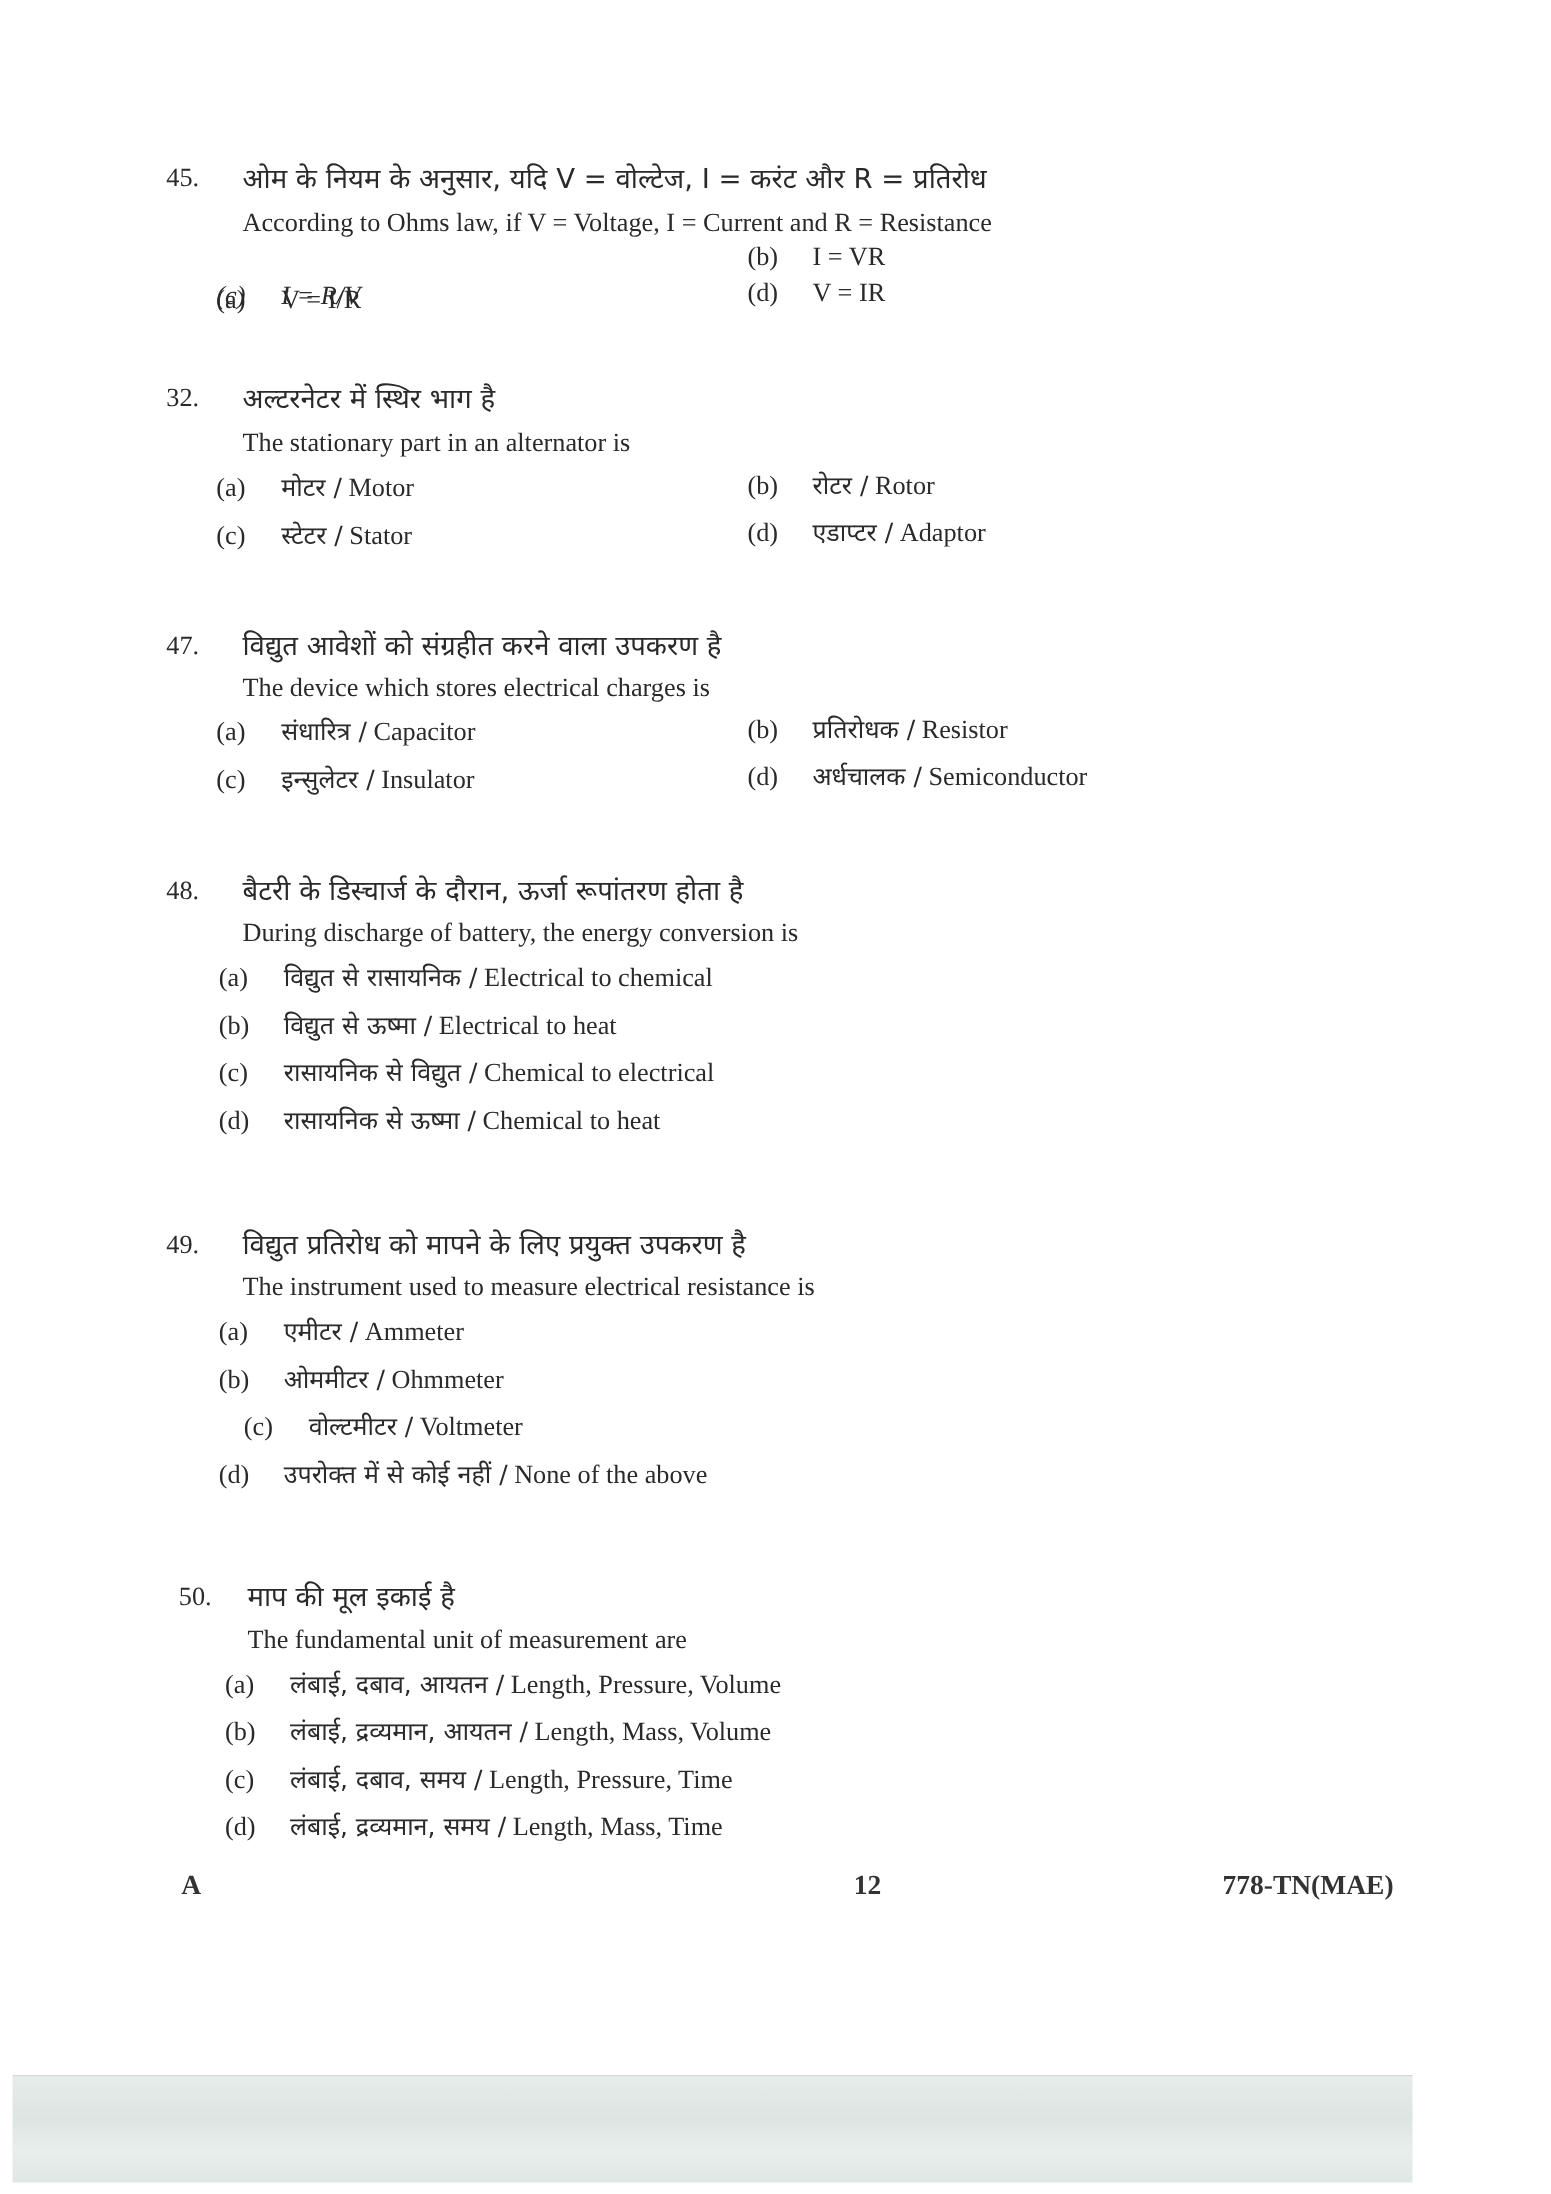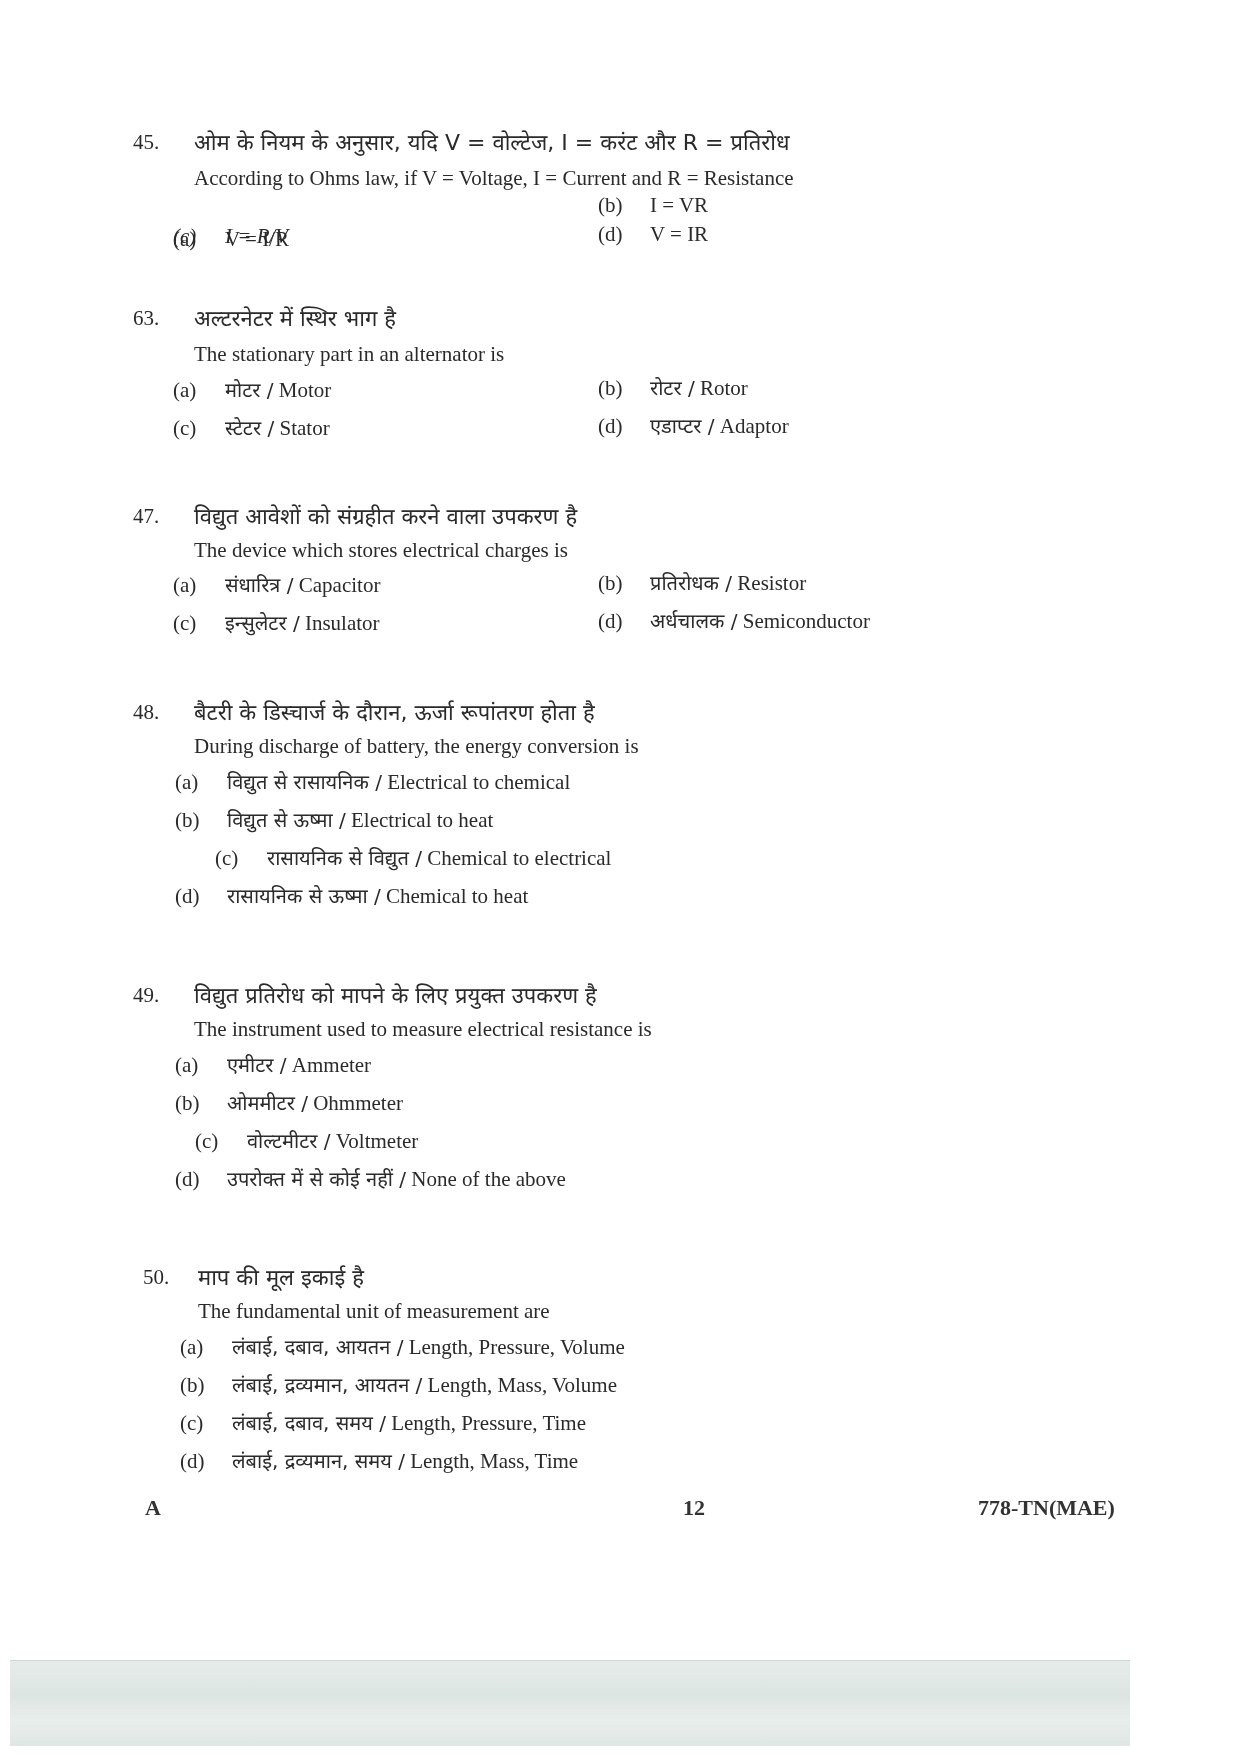--- a/index.html
+++ b/index.html
@@ -33,21 +33,21 @@
     <span class="qnum">45.</span>
     <span class="hi">ओम के नियम के अनुसार, यदि V = वोल्टेज, I = करंट और R = प्रतिरोध</span>
     <span class="en" style="top:36px;">According to Ohms law, if V = Voltage, I = Current and R = Resistance</span>
     <div class="opt" style="left:40px;top:65px;margin-top:32px;"><span class="lab">(a)</span><span>V = I/R</span></div>
     <div class="opt" style="left:465px;top:63px;"><span class="lab">(b)</span><span>I = VR</span></div>
     <div class="opt" style="left:40px;top:94px;font-style:italic;"><span class="lab">(c)</span><span>I = R/V</span></div>
     <div class="opt" style="left:465px;top:92px;"><span class="lab">(d)</span><span>V = IR</span></div>
   </div>
 
   <div class="q" style="top:306px;">
-    <span class="qnum">63.</span>
+    <span class="qnum">32.</span>
     <span class="hi">अल्टरनेटर में स्थिर भाग है</span>
     <span class="en" style="top:36px;">The stationary part in an alternator is</span>
     <div class="opt" style="left:40px;top:70px;"><span class="lab">(a)</span><span class="hit">मोटर /</span> <span>Motor</span></div>
     <div class="opt" style="left:465px;top:68px;"><span class="lab">(b)</span><span class="hit">रोटर /</span> <span>Rotor</span></div>
     <div class="opt" style="left:40px;top:108px;"><span class="lab">(c)</span><span class="hit">स्टेटर /</span> <span>Stator</span></div>
     <div class="opt" style="left:465px;top:106px;"><span class="lab">(d)</span><span class="hit">एडाप्टर /</span> <span>Adaptor</span></div>
   </div>
 
   <div class="q" style="top:504px;">
     <span class="qnum">47.</span>
@@ -58,21 +58,21 @@
     <div class="opt" style="left:40px;top:105px;"><span class="lab">(c)</span><span class="hit">इन्सुलेटर /</span> <span>Insulator</span></div>
     <div class="opt" style="left:465px;top:103px;"><span class="lab">(d)</span><span class="hit">अर्धचालक /</span> <span>Semiconductor</span></div>
   </div>
 
   <div class="q" style="top:700px;">
     <span class="qnum">48.</span>
     <span class="hi">बैटरी के डिस्चार्ज के दौरान, ऊर्जा रूपांतरण होता है</span>
     <span class="en" style="top:34px;">During discharge of battery, the energy conversion is</span>
     <div class="opt" style="left:42px;top:68px;"><span class="lab">(a)</span><span class="hit">विद्युत से रासायनिक /</span> <span>Electrical to chemical</span></div>
     <div class="opt" style="left:42px;top:106px;"><span class="lab">(b)</span><span class="hit">विद्युत से ऊष्मा /</span> <span>Electrical to heat</span></div>
-    <div class="opt" style="left:42px;top:144px;margin-left:40px;"><span class="lab">(c)</span><span class="hit">रासायनिक से विद्युत /</span> <span>Chemical to electrical</span></div>
+    <div class="opt" style="left:42px;top:144px;"><span class="lab">(c)</span><span class="hit">रासायनिक से विद्युत /</span> <span>Chemical to electrical</span></div>
     <div class="opt" style="left:42px;top:182px;"><span class="lab">(d)</span><span class="hit">रासायनिक से ऊष्मा /</span> <span>Chemical to heat</span></div>
   </div>
 
   <div class="q" style="top:983px;">
     <span class="qnum">49.</span>
     <span class="hi">विद्युत प्रतिरोध को मापने के लिए प्रयुक्त उपकरण है</span>
     <span class="en" style="top:34px;">The instrument used to measure electrical resistance is</span>
     <div class="opt" style="left:42px;top:68px;"><span class="lab">(a)</span><span class="hit">एमीटर /</span> <span>Ammeter</span></div>
     <div class="opt" style="left:42px;top:106px;"><span class="lab">(b)</span><span class="hit">ओममीटर /</span> <span>Ohmmeter</span></div>
     <div class="opt" style="left:42px;top:144px;margin-left:20px;"><span class="lab">(c)</span><span class="hit">वोल्टमीटर /</span> <span>Voltmeter</span></div>

